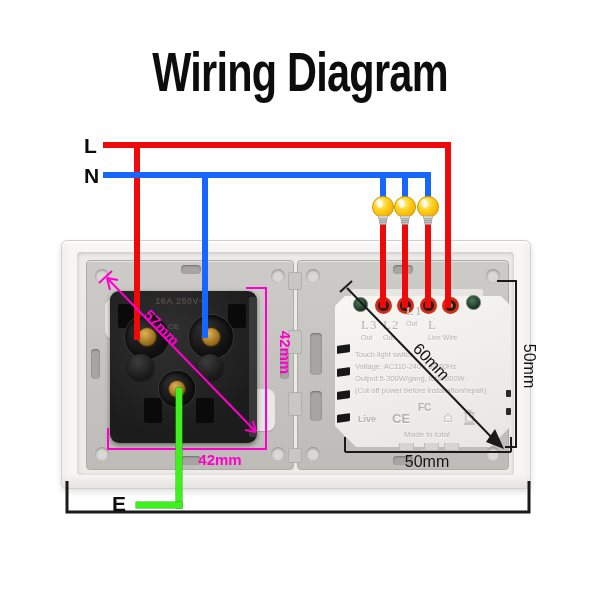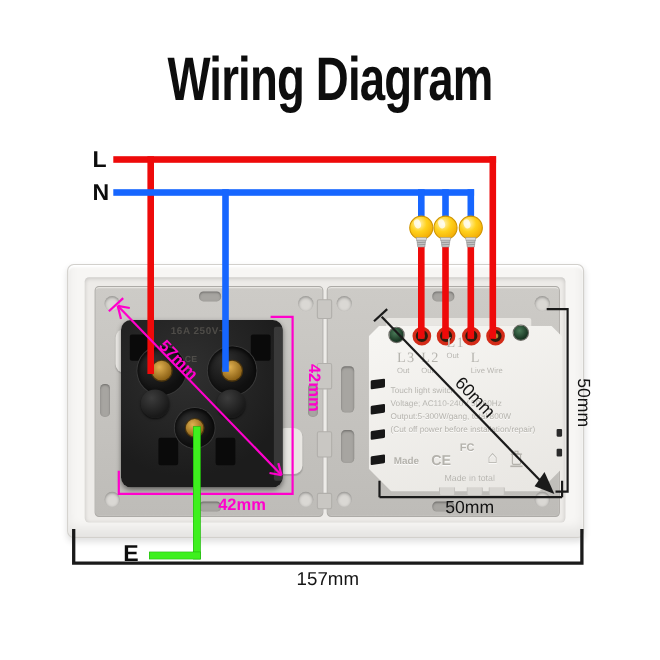--- a/index.html
+++ b/index.html
@@ -173,21 +173,21 @@
   <div class="abs termcol engr" style="left:428px;top:317px">
     <div class="termname">L</div>
     <div class="termsub">Live Wire</div>
   </div>
 
   <div class="abs spec engr" style="top:349px">Touch light switch</div>
   <div class="abs spec engr" style="top:361px">Voltage; AC110-240V 50/60Hz</div>
   <div class="abs spec engr" style="top:373px">Output:5-300W/gang, total 800W</div>
   <div class="abs spec engr" style="top:385px">(Cut off power before installation/repair)</div>
 
-  <div class="abs engr cert" style="left:358px;top:414px;font-size:9px">Made</div>
+  <div class="abs engr cert" style="left:358px;top:414px;font-size:9px">Live</div>
   <div class="abs engr cert" style="left:392px;top:411px;font-size:13px">CE</div>
   <div class="abs engr cert" style="left:418px;top:402px;font-size:10px">FC</div>
   <div class="abs engr" style="left:443px;top:408px;font-size:16px">⌂</div>
   <div class="abs" style="left:463px;top:409px">
     <svg width="13" height="16" viewBox="0 0 14 17">
       <rect x="3" y="4" width="8" height="10" rx="1" fill="none" stroke="#b4b2ac" stroke-width="1.1"></rect>
       <line x1="1.5" y1="4" x2="12.5" y2="4" stroke="#b4b2ac" stroke-width="1.1"></line>
       <rect x="5.5" y="1.2" width="3" height="2.2" fill="none" stroke="#b4b2ac" stroke-width="1"></rect>
       <line x1="1" y1="16" x2="13" y2="16" stroke="#b4b2ac" stroke-width="1.6"></line>
     </svg>
@@ -271,15 +271,14 @@
   <div class="wlabel" style="left:84px;top:135px">L</div>
   <div class="wlabel" style="left:84px;top:165px">N</div>
   <div class="wlabel" style="left:112px;top:493px">E</div>
 
   <div class="dim dim-m rot46" style="left:127px;top:320px">57mm</div>
   <div class="dim dim-m rot90" style="left:250px;top:345px">42mm</div>
   <div class="dim dim-m" style="left:185px;top:452px">42mm</div>
   <div class="dim dim-k rot46" style="left:396px;top:354px;font-size:16px">60mm</div>
   <div class="dim dim-k rot90" style="left:494px;top:358px;font-size:16px">50mm</div>
   <div class="dim dim-k" style="left:392px;top:454px;font-size:16px">50mm</div>
-  <div class="dim dim-k" style="left:253px;top:518px;width:90px;font-size:17px">157mm</div>
 
 </div>
 
 </body></html>

